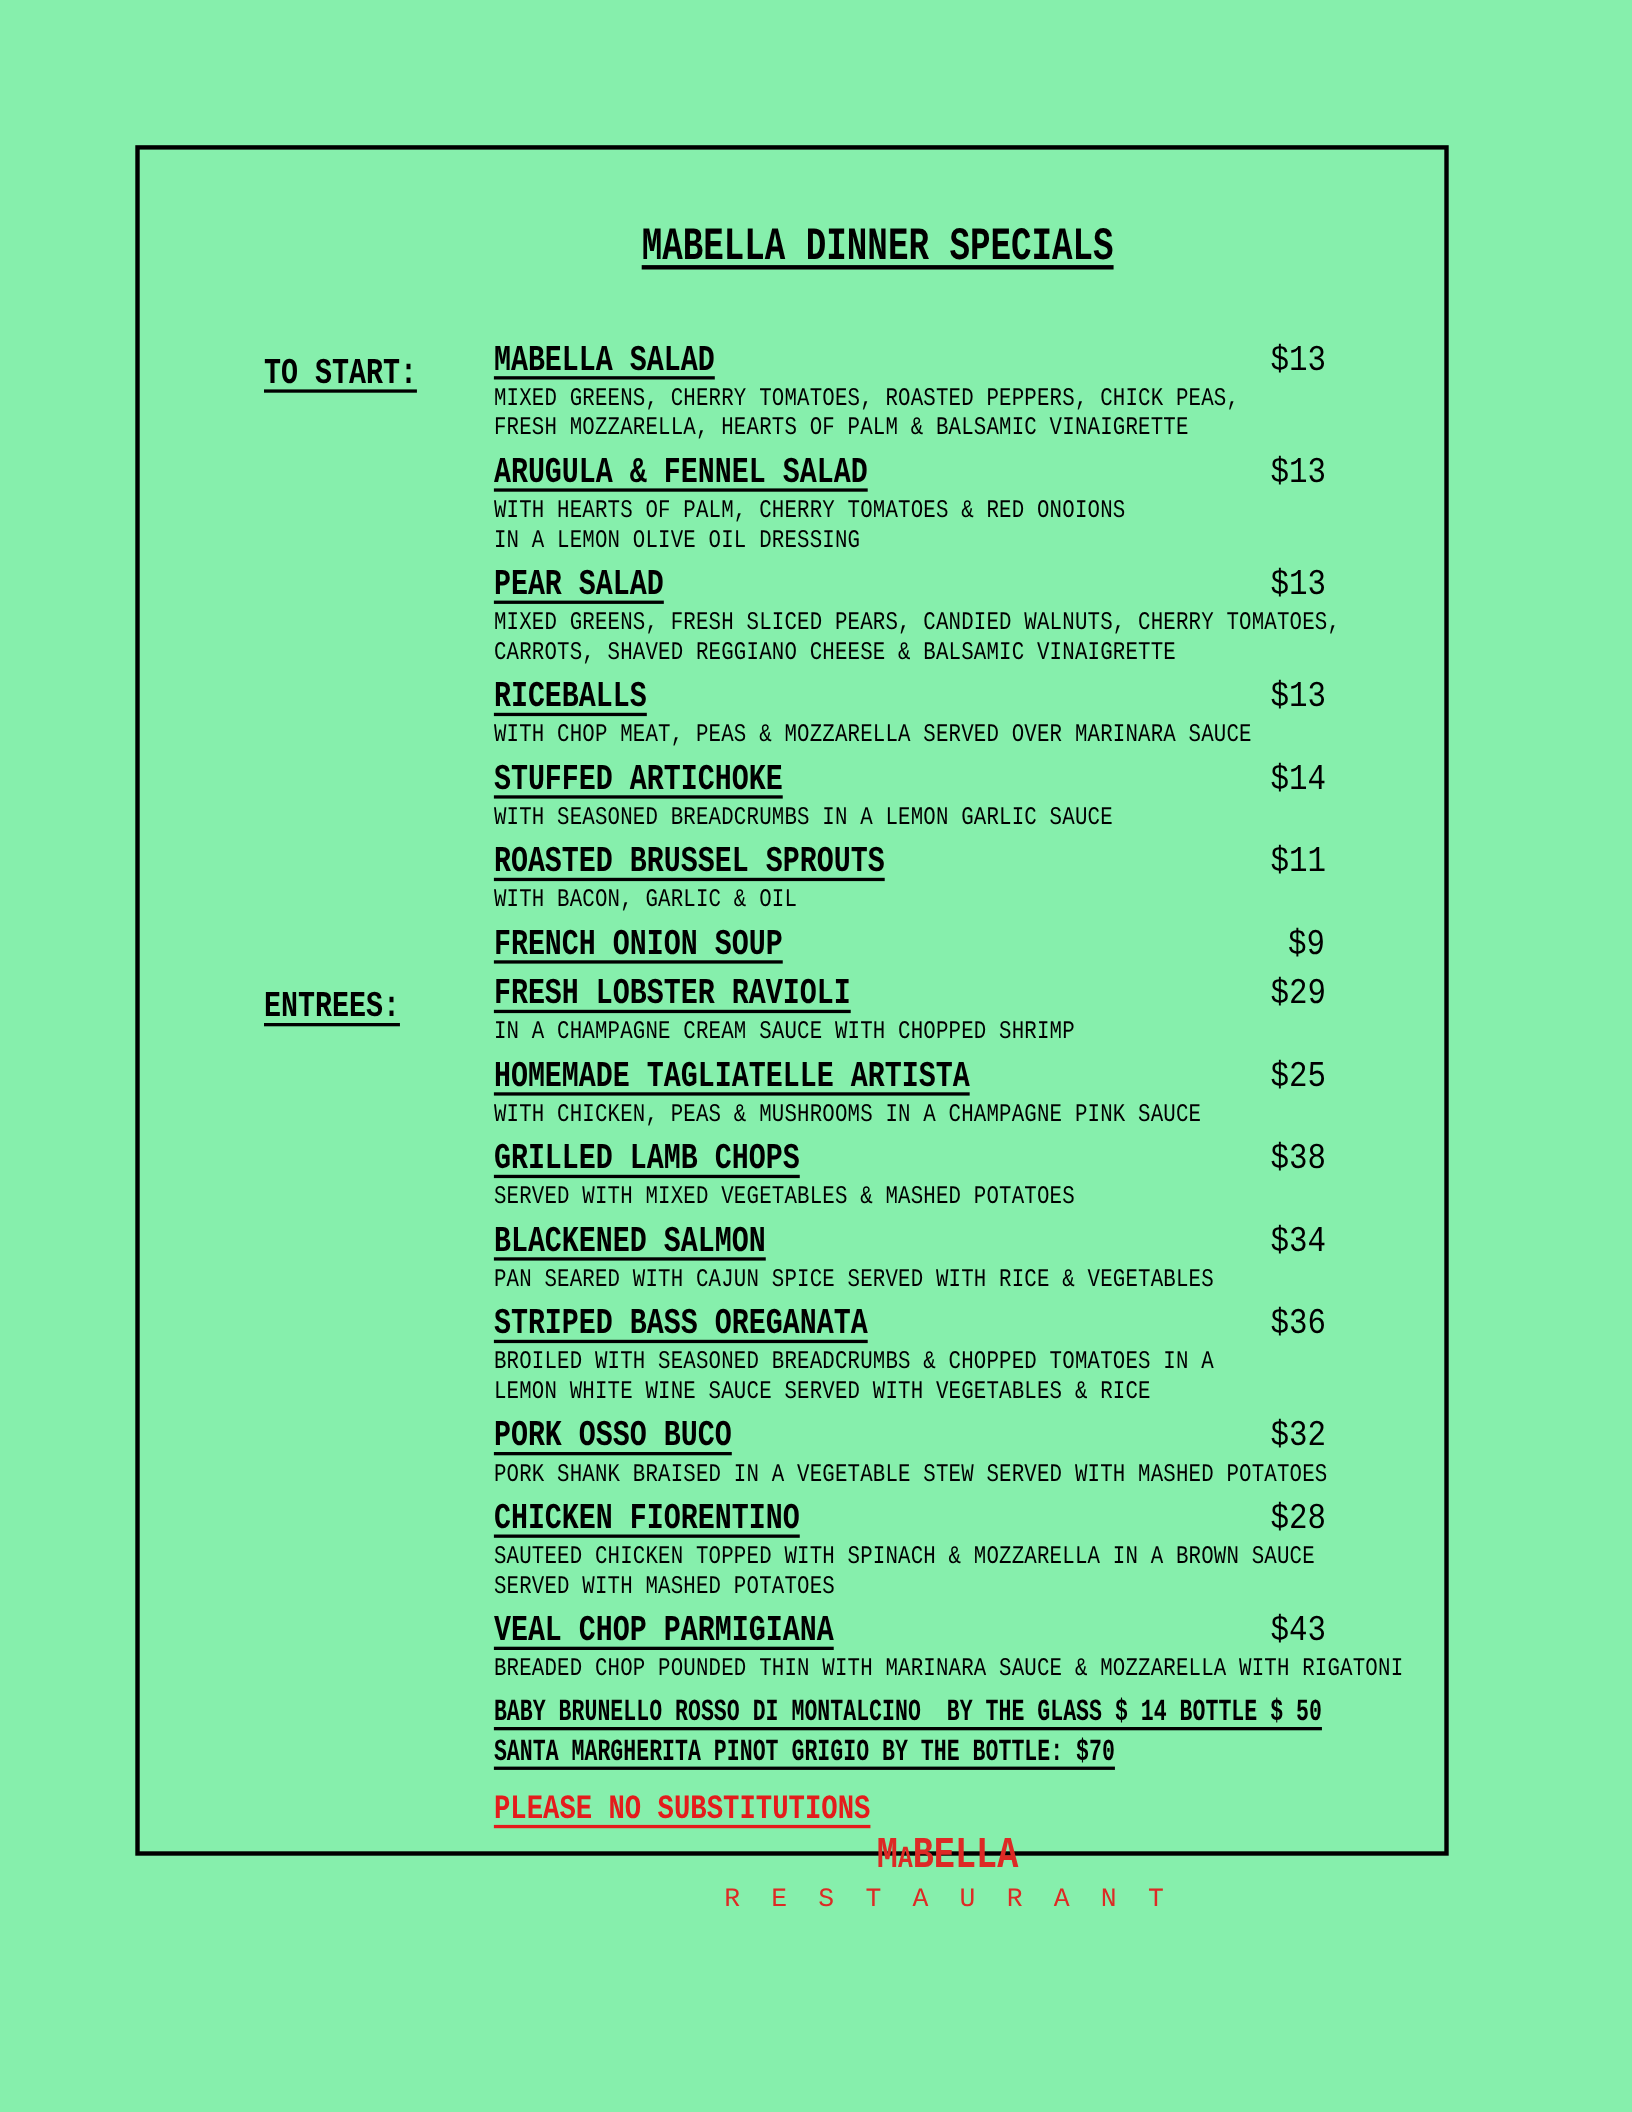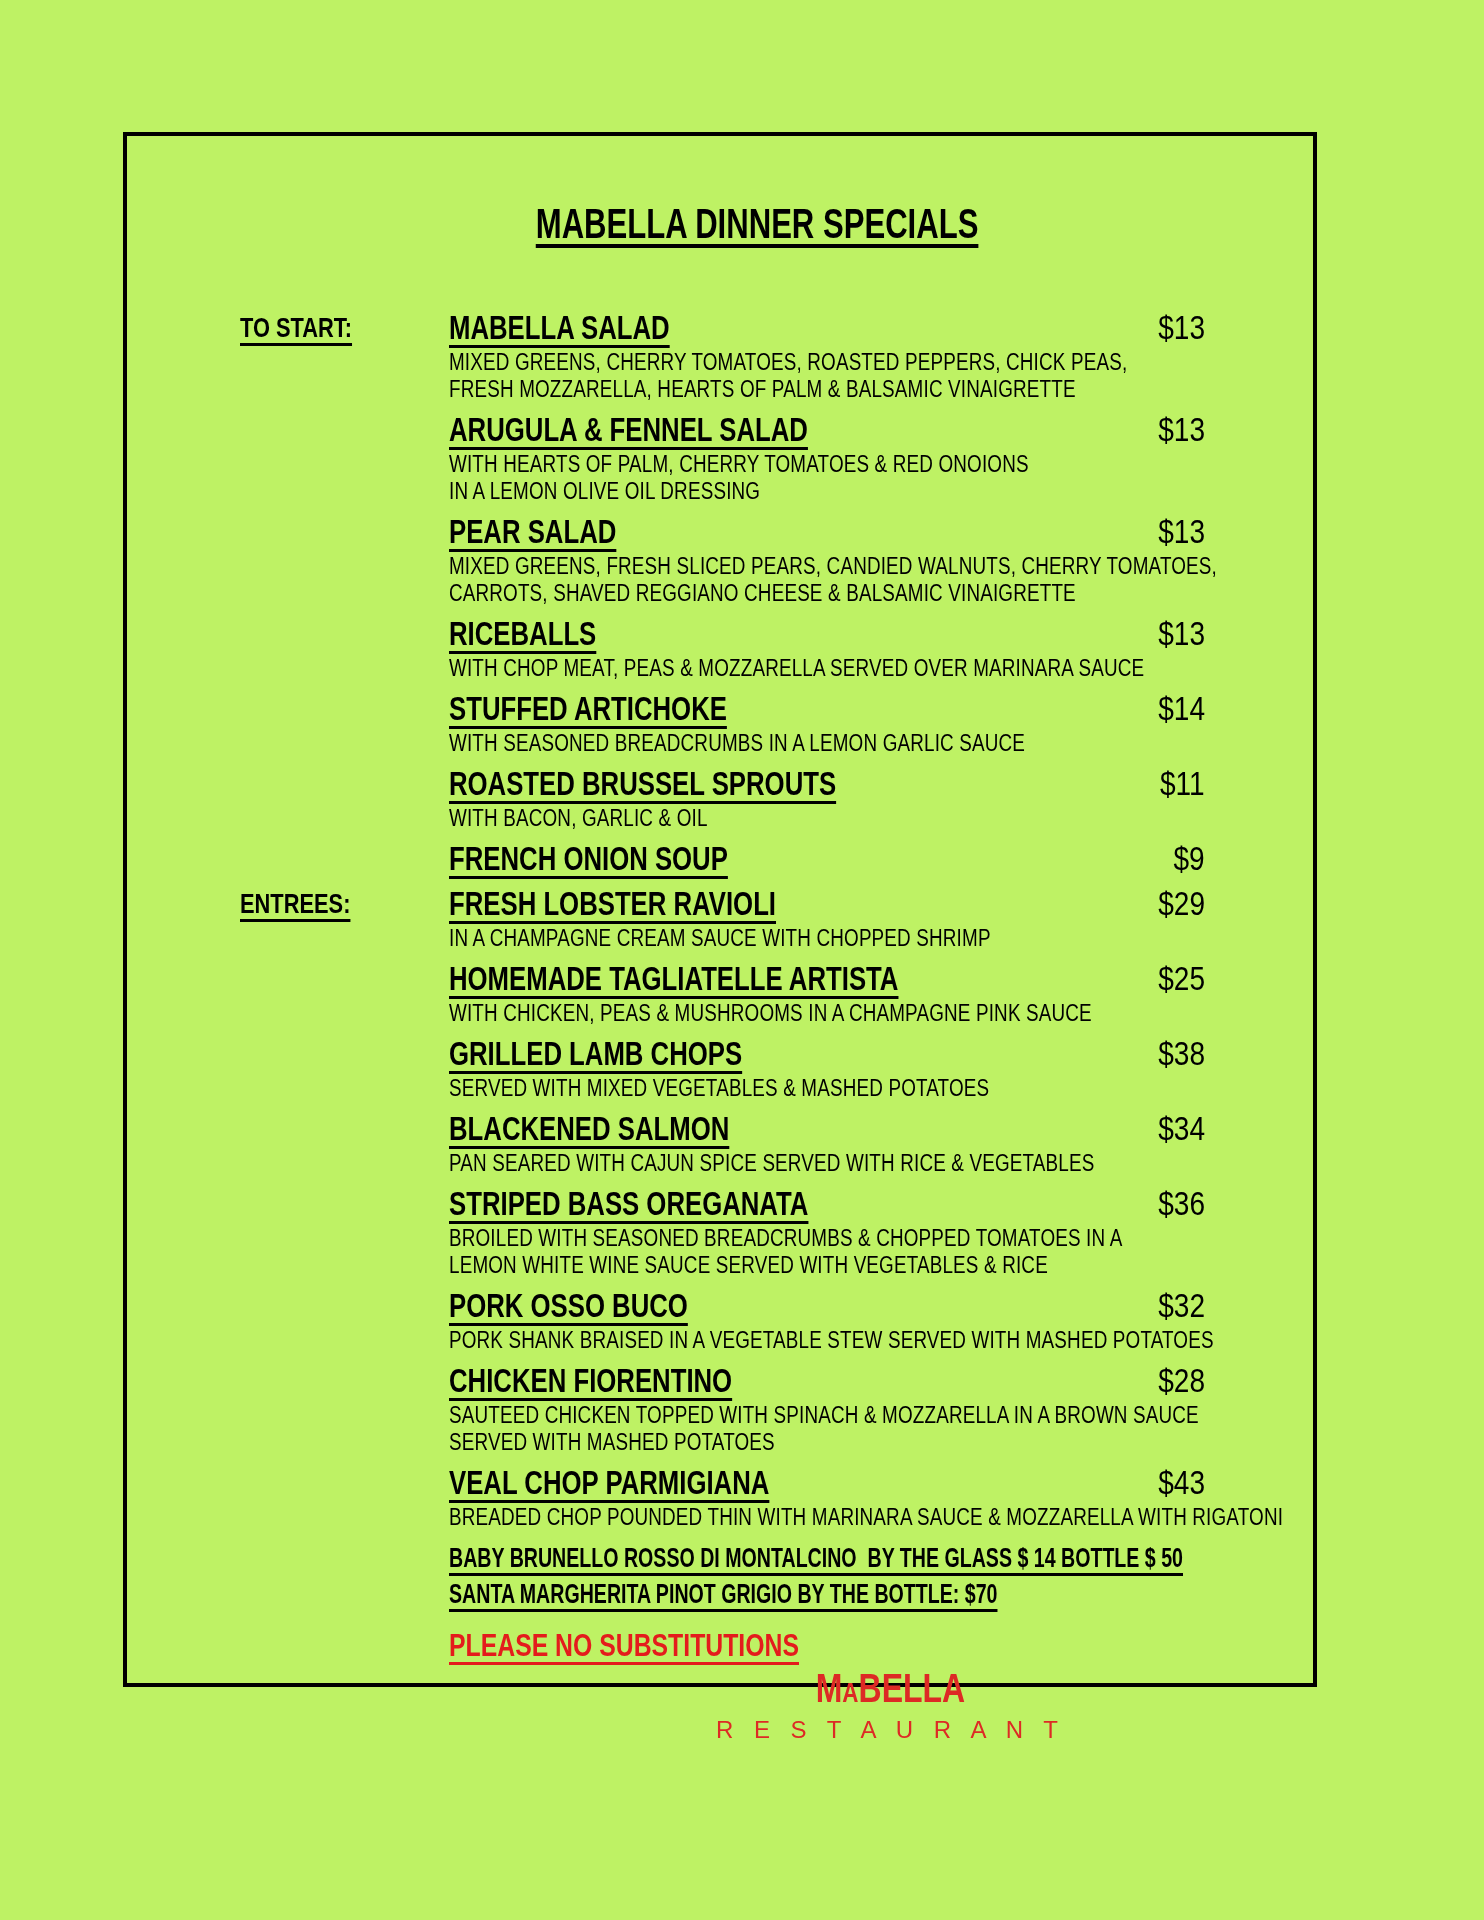--- a/index.html
+++ b/index.html
@@ -1,32 +1,32 @@
 <!DOCTYPE html>
 <html><head>
 <meta charset="utf-8">
 <style>
   html,body { margin:0; padding:0; background:#ffffff; }
   .page {
-    position:relative; width:1484px; height:1920px; background:#bef264;
-    font-family:Liberation Sans, sans-serif; color:#000000; overflow:hidden;
+    position:relative; width:1484px; height:1920px; background:#86efac;
+    font-family:Liberation Mono, monospace; color:#000000; overflow:hidden;
   }
   .menu-box {
     position:absolute; left:123px; top:132px; width:1194px; height:1555px;
     border:4px solid #000000; box-sizing:border-box;
     padding:16px 108px 0 113px;
   }
   .menu-title { text-align:center; font-weight:700; font-size:42px; line-height:48px; margin-bottom:14px; white-space:pre; }
   .menu-title .tx {
     display:inline-block; transform:scaleX(0.74); transform-origin:center;
     text-decoration:underline; text-decoration-thickness:4px; text-underline-offset:6px;
   }
   .section { position:relative; }
   .section-label {
-    position:absolute; left:0; top:0; font-size:28px; font-weight:700; line-height:36px; white-space:pre;
+    position:absolute; left:0; top:12px; font-size:33px; font-weight:700; line-height:36px; white-space:pre;
   }
   .section-label .tx {
     display:inline-block; transform:scaleX(0.78); transform-origin:left center;
     text-decoration:underline; text-decoration-thickness:3px; text-underline-offset:6px;
   }
   .section-items { margin-left:209px; }
   .item { margin-bottom:9px; }
   .title-line { display:flex; justify-content:space-between; align-items:flex-end; line-height:36px; }
   .item-title {
     font-size:33px; font-weight:700; white-space:pre;

